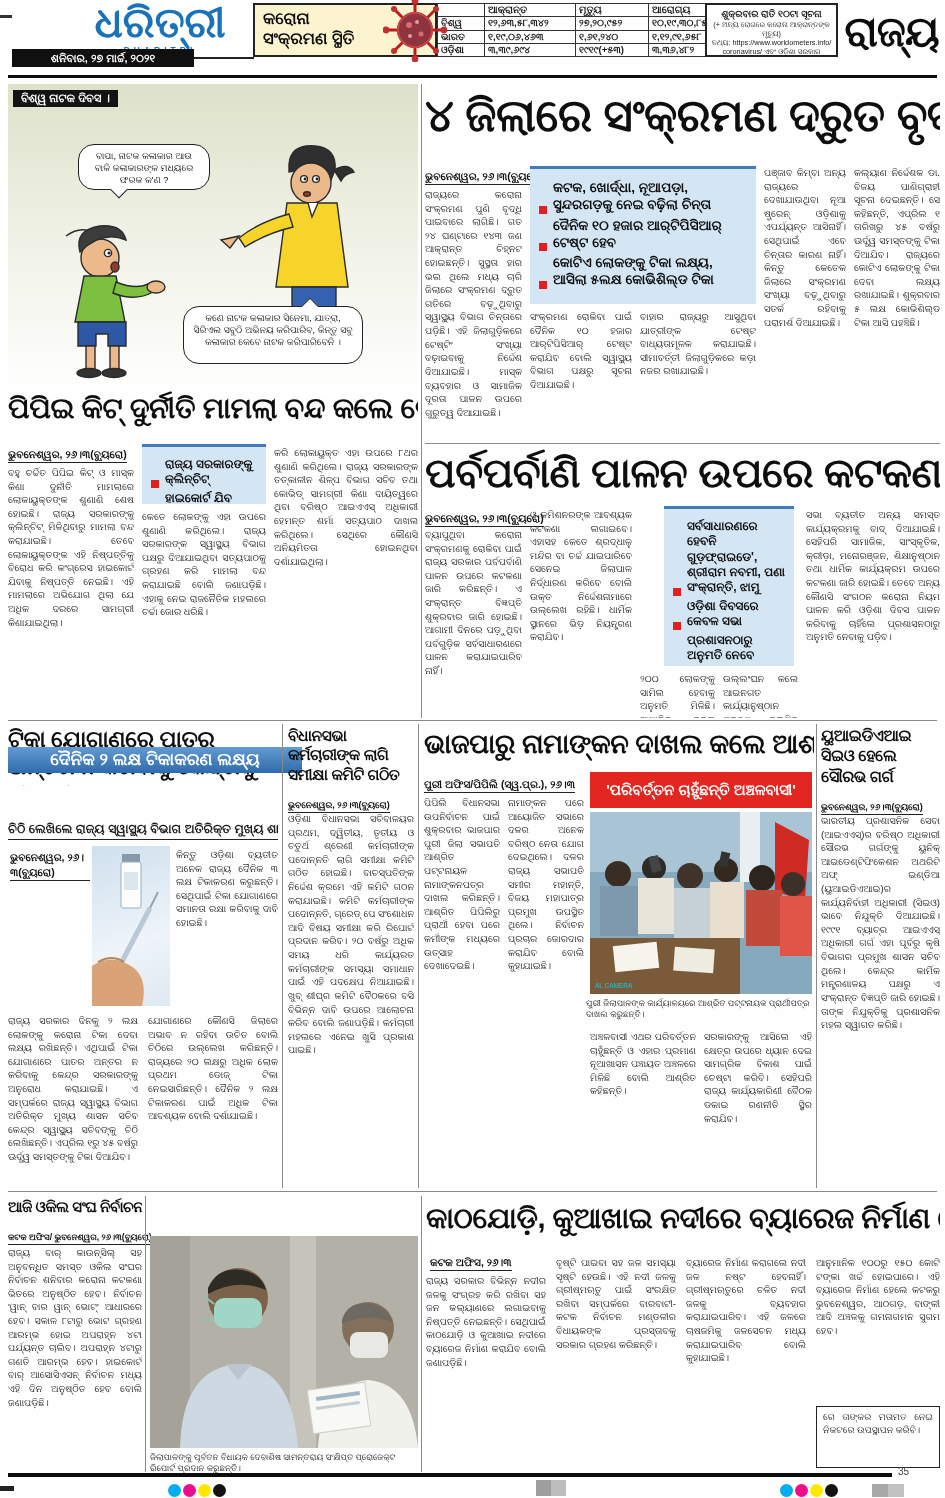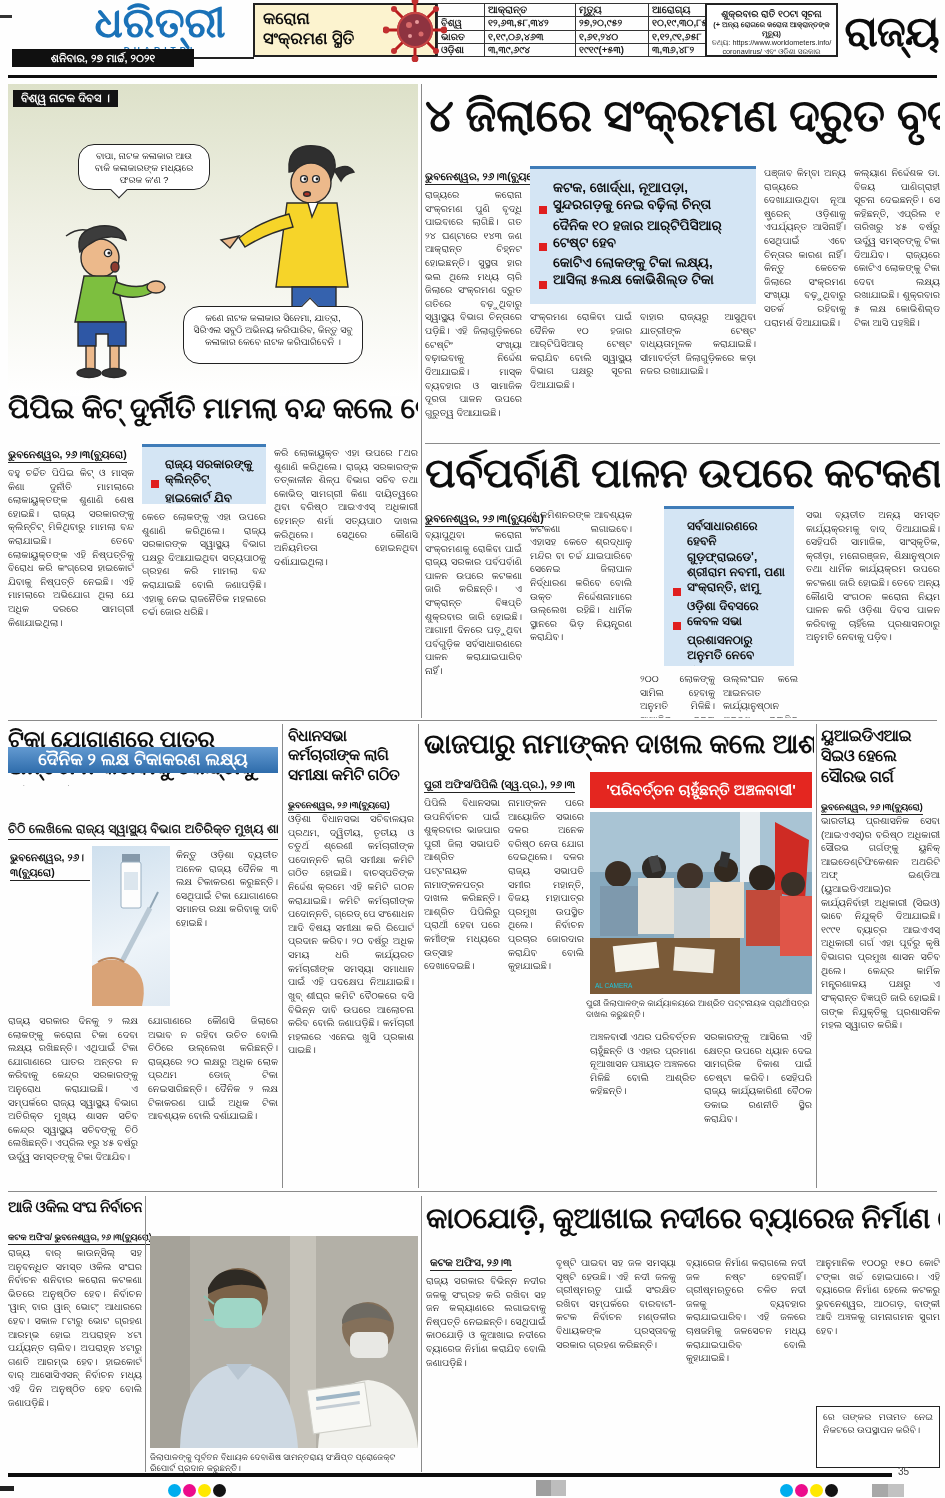--- a/index.html
+++ b/index.html
@@ -28,21 +28,21 @@
            justify-content:center;overflow:hidden;}
   .covid-box{background:#fcf3cf;border:2px solid #222;box-sizing:border-box;padding:4px 0 17px 8px;}
   .covid-box .t{font-size:16.5px;font-weight:bold;line-height:1.2;color:#0d0d0d;}
   table.covid{border-collapse:collapse;table-layout:fixed;}
   table.covid th,table.covid td{border:1px solid #333;padding:0 3px;white-space:nowrap;overflow:hidden;
            font-weight:bold;height:12px;}
   table.covid th{font-size:10px;text-align:left;}
   table.covid td{font-size:9.6px;}
   .covid-note{border:2px solid #222;box-sizing:border-box;text-align:center;padding-top:3px;background:#fff;}
   .covid-note .n1{font-size:9.5px;font-weight:bold;}
-  .covid-note .n2{font-size:7.3px;font-weight:bold;}
+  .covid-note .n2{font-size:7.3px;font-weight:normal;}
   .covid-note .n3{font-size:7.3px;}
   .section-title{font-size:42px;font-weight:bold;color:#0c0c0c;letter-spacing:-1px;}
   
   .cartoon{background:linear-gradient(180deg,#dde1c9 0%,#eff0e4 45%,#ffffff 100%);overflow:hidden;}
   .cartoon-tag{position:absolute;left:5px;top:6px;background:#131313;color:#fff;font-weight:bold;
                font-size:11.5px;padding:2px 8px;z-index:3;}
   .bubble{position:absolute;background:#fff;border:1.6px solid #222;border-radius:16px;z-index:2;
           font-size:9.3px;line-height:1.3;text-align:center;padding:5px 8px;box-sizing:border-box;color:#111;}
   .bubble::after{content:"";position:absolute;width:11px;height:11px;background:#fff;transform:rotate(45deg);}
   .b1::after{bottom:-7px;left:34px;border-right:1.6px solid #222;border-bottom:1.6px solid #222;}
@@ -249,21 +249,21 @@
         <span class="hlsq"></span>
         <span>ହାଇକୋର୍ଟ ଯିବ କଂଗ୍ରେସ</span>
       </div>
   </div>
   <div class="abs bodycol" style="left:142px;top:510px;width:124px;height:206px;">କେତେ ଲୋକଙ୍କୁ ଏହା ଉପରେ ଶୁଣାଣି କରିଥିଲେ। ରାଜ୍ୟ ସରକାରଙ୍କ ସ୍ୱାସ୍ଥ୍ୟ ବିଭାଗ ପକ୍ଷରୁ ଦିଆଯାଇଥିବା ସତ୍ୟପାଠକୁ ଗ୍ରହଣ କରି ମାମଲା ବନ୍ଦ କରାଯାଇଛି ବୋଲି ଜଣାପଡ଼ିଛି। ଏହାକୁ ନେଇ ରାଜନୈତିକ ମହଲରେ ଚର୍ଚ୍ଚା ଜୋର ଧରିଛି।</div>
   <div class="abs bodycol" style="left:274px;top:446px;width:144px;height:270px;">କରି ଲୋକାୟୁକ୍ତ ଏହା ଉପରେ ୮ଥର ଶୁଣାଣି କରିଥିଲେ। ରାଜ୍ୟ ସରକାରଙ୍କ ତତ୍କାଳୀନ ଶିଳ୍ପ ବିଭାଗ ସଚିବ ତଥା କୋଭିଡ୍ ସାମଗ୍ରୀ କିଣା ଦାୟିତ୍ୱରେ ଥିବା ବରିଷ୍ଠ ଆଇଏଏସ୍ ଅଧିକାରୀ ହେମନ୍ତ ଶର୍ମା ସତ୍ୟପାଠ ଦାଖଲ କରିଥିଲେ। ସେଥିରେ କୌଣସି ଅନିୟମିତତା ହୋଇନଥିବା ଦର୍ଶାଯାଇଥିଲା।</div>
 
   <div class="abs rule-thin" style="left:8px;top:720px;width:929px;height:1px;"></div>
 
   <div class="abs hl" style="left:8px;top:726px;width:270px;height:60px;font-size:23px;line-height:1.18;">ଟିକା ଯୋଗାଣରେ ପାତର ଅନ୍ତର ନ କରିବାକୁ କେନ୍ଦ୍ରକୁ ଅନୁରୋଧ</div>
-  <div class="abs banner-blue" style="left:8px;top:747px;width:270px;height:26px;font-size:17px;">ଦୈନିକ ୨ ଲକ୍ଷ ଟିକାକରଣ ଲକ୍ଷ୍ୟ</div>
+  <div class="abs banner-blue" style="left:8px;top:747px;width:294px;height:26px;font-size:17px;">ଦୈନିକ ୨ ଲକ୍ଷ ଟିକାକରଣ ଲକ୍ଷ୍ୟ</div>
   <div class="abs subhead" style="left:8px;top:822px;width:270px;">ଚିଠି ଲେଖିଲେ ରାଜ୍ୟ ସ୍ୱାସ୍ଥ୍ୟ ବିଭାଗ ଅତିରିକ୍ତ ମୁଖ୍ୟ ଶାସନ ସଚିବ</div>
   <div class="abs" style="left:10px;top:850px;width:80px;font-weight:bold;font-size:10.5px;line-height:1.4;">
     <span class="dateline" style="white-space:normal;">ଭୁବନେଶ୍ୱର, ୨୬।୩(ବ୍ୟୁରୋ)</span>
   </div>
   <div class="abs photo" style="left:92px;top:846px;width:78px;height:160px;background:linear-gradient(160deg,#cfe0ee,#eef4f9 60%,#dfe9f2);">
     <svg width="78" height="160" viewBox="0 0 78 160">
       <rect x="30" y="8" width="18" height="8" fill="#8699aa"></rect>
       <rect x="29" y="16" width="20" height="46" rx="2" fill="#fdfdfd" stroke="#9ab0c2"></rect>
       <rect x="32" y="26" width="14" height="18" fill="#dce6ee"></rect>
       <line x1="12" y1="150" x2="58" y2="62" stroke="#b9c8d4" stroke-width="5"></line>

